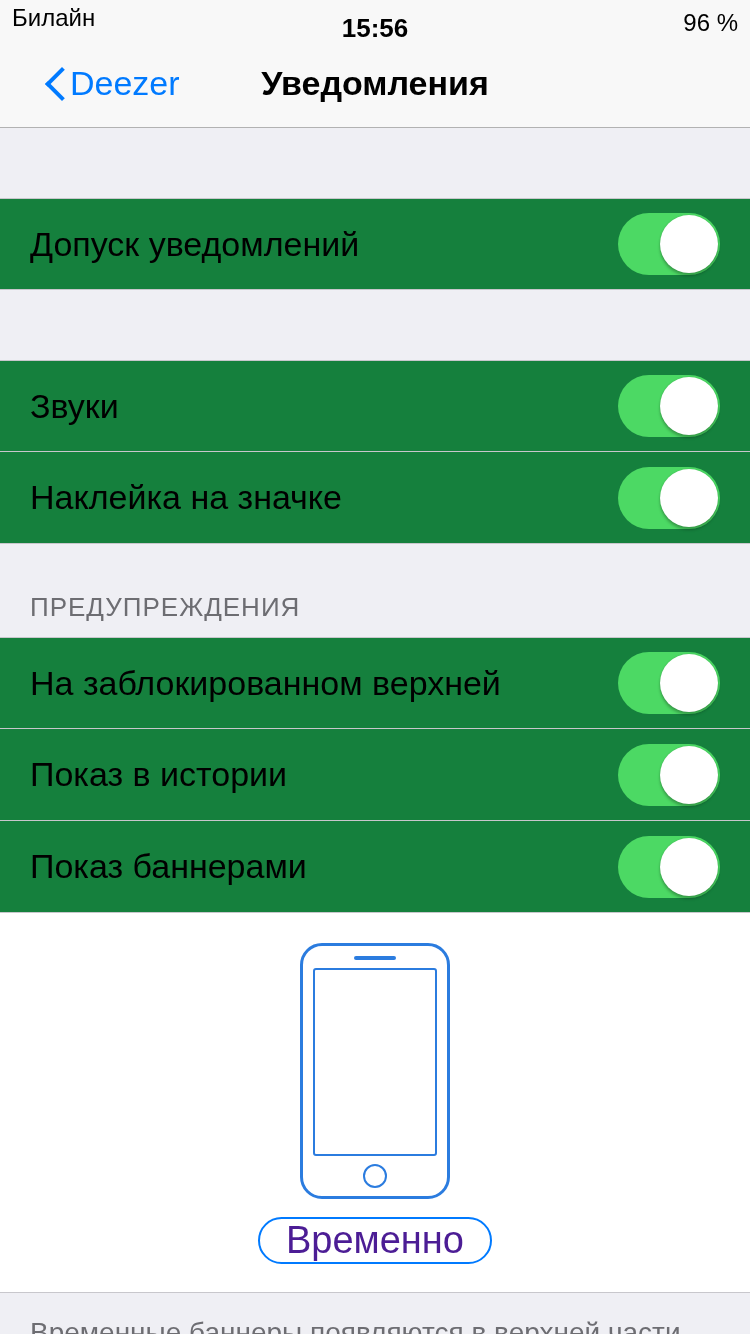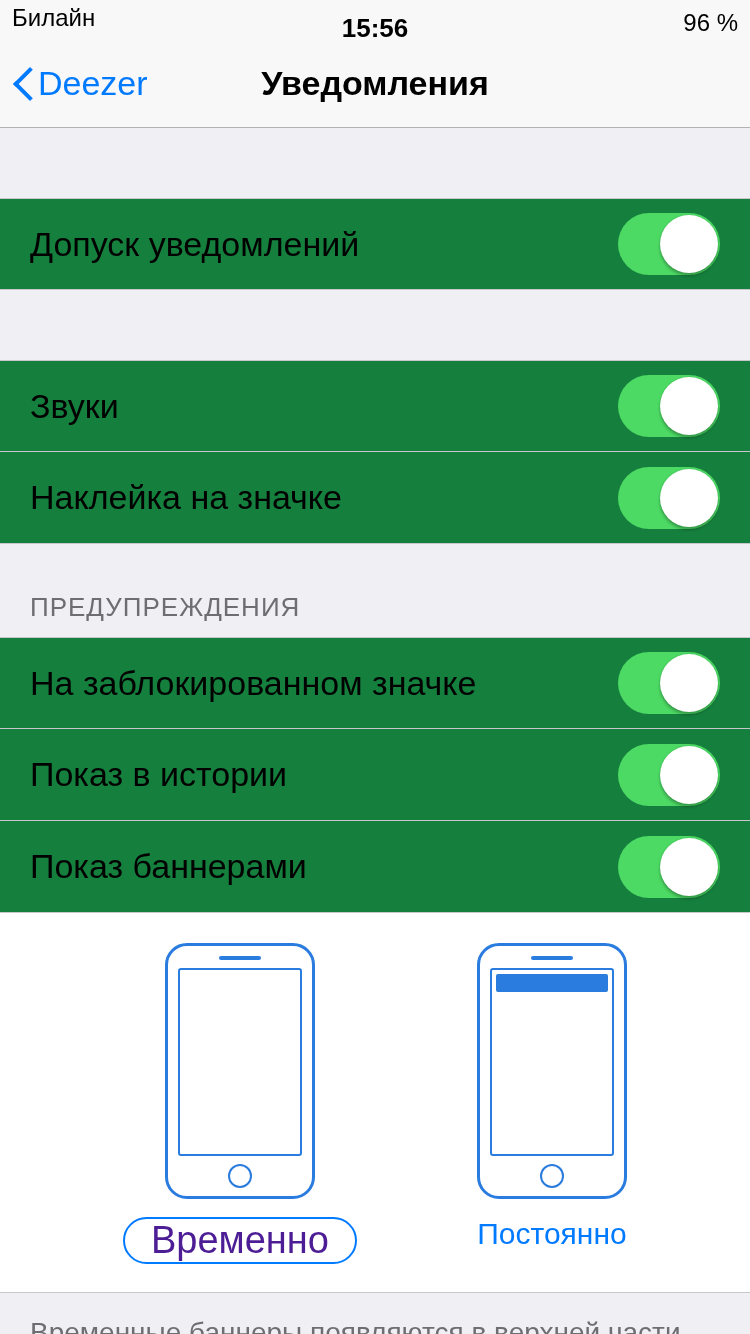--- a/index.html
+++ b/index.html
@@ -36,20 +36,21 @@
   }
   .battery-fill{ position:absolute; left:2px; top:2px; bottom:2px; width:92%; background:#000; border-radius:1px;}
   .alarm { font-size:22px; }
   .navbar {
     height: 88px;
     background: #f8f8f8;
     border-bottom: 1px solid #b2b2b2;
     display: flex;
     align-items: center;
     position: relative;
+    padding-left: 32px;
   }
   .back {
     display: flex; align-items: center; color:#007aff; font-size:34px; padding-left:12px;
   }
   .chevron-left {
     width: 24px; height: 40px; display:inline-block; position:relative; margin-right:2px;
   }
   .chevron-left::before{
     content:""; position:absolute; left:6px; top:8px; width:20px; height:20px;
     border-left:4px solid #007aff; border-bottom:4px solid #007aff;
@@ -169,21 +170,21 @@
 <div class="cell">
   <span class="cell-label">Наклейка на значке</span>
   <span class="switch">
       <span class="knob"></span>
     </span>
 </div>
 
 <div class="group-header">ПРЕДУПРЕЖДЕНИЯ</div>
 
 <div class="cell first">
-  <span class="cell-label">На заблокированном значке</span>
+  <span class="cell-label">На заблокированном верхней</span>
   <span class="switch">
       <span class="knob"></span>
     </span>
 </div>
 
 <div class="cell">
   <span class="cell-label">Показ в истории</span>
   <span class="switch">
       <span class="knob"></span>
     </span>
@@ -198,25 +199,15 @@
 
 <div class="banner-row">
   <div class="banner-option">
     <div class="phone">
       <div class="phone-top"></div>
       <div class="phone-screen"></div>
       <div class="phone-home"></div>
     </div>
     <div class="pill">Временно</div>
   </div>
-  <div class="banner-option">
-    <div class="phone">
-      <div class="phone-top"></div>
-      <div class="phone-screen">
-          <div class="banner"></div>
-        </div>
-      <div class="phone-home"></div>
-    </div>
-    <div class="plain-label">Постоянно</div>
-  </div>
 </div>
 
 <div class="footer-note">Временные баннеры появляются в верхней части</div>
 
 </body></html>

